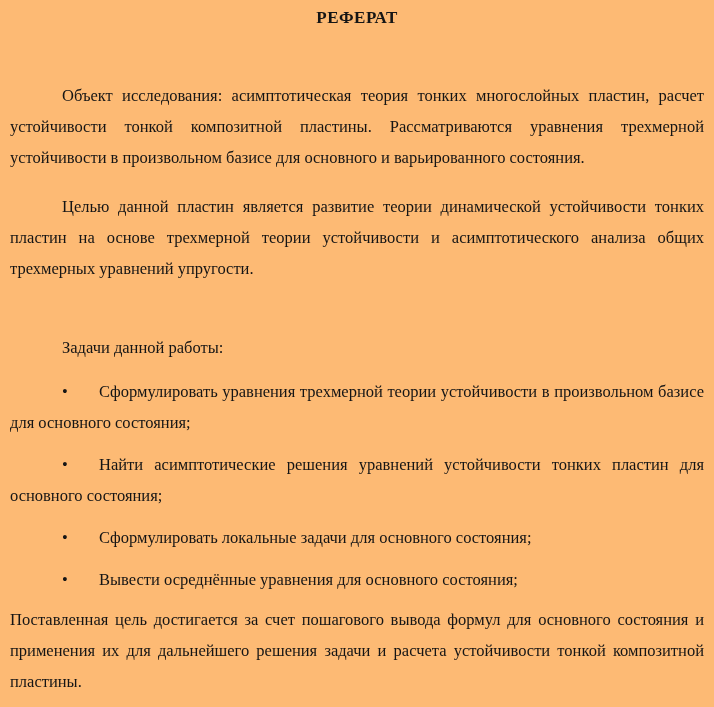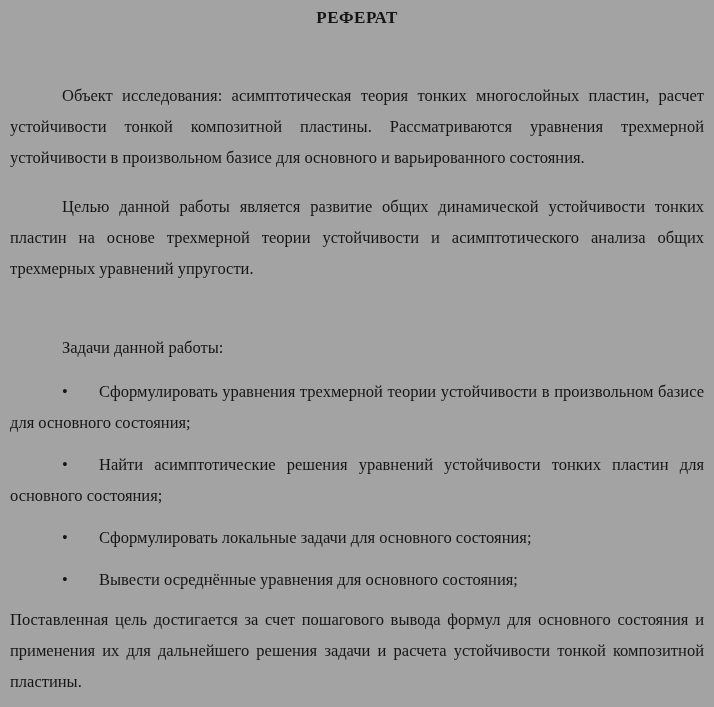--- a/index.html
+++ b/index.html
@@ -4,21 +4,21 @@
 <style>
   html, body {
     margin: 0;
     padding: 0;
     background: #ffffff;
   }
   .page {
     width: 714px;
     height: 707px;
     box-sizing: border-box;
-    background: #a3a3a3;
+    background: #fdba74;
     padding: 8px 10px 0 10px;
     font-family: "Liberation Serif", "DejaVu Serif", serif;
     color: #151515;
     overflow: hidden;
   }
   .title {
     font-size: 17px;
     font-weight: bold;
     text-align: center;
     letter-spacing: 0.5px;
@@ -56,21 +56,21 @@
 </style>
 </head>
 <body>
 
 <div class="page">
 
   <h1 class="title">РЕФЕРАТ</h1>
 
   <p class="para">Объект исследования: асимптотическая теория тонких многослойных пластин, расчет устойчивости тонкой композитной пластины. Рассматриваются уравнения трехмерной устойчивости в произвольном базисе для основного и варьированного состояния.</p>
 
-  <p class="para">Целью данной работы является развитие общих динамической устойчивости тонких пластин на основе трехмерной теории устойчивости и асимптотического анализа общих трехмерных уравнений упругости.</p>
+  <p class="para">Целью данной пластин является развитие теории динамической устойчивости тонких пластин на основе трехмерной теории устойчивости и асимптотического анализа общих трехмерных уравнений упругости.</p>
 
   <p class="para tasks-heading">Задачи данной работы:</p>
 
   <p class="bullet-item"><span class="bullet-mark">•</span><span class="bullet-text">Сформулировать уравнения трехмерной теории устойчивости в произвольном базисе для основного состояния;</span></p>
 
   <p class="bullet-item"><span class="bullet-mark">•</span><span class="bullet-text">Найти асимптотические решения уравнений устойчивости тонких пластин для основного состояния;</span></p>
 
   <p class="bullet-item"><span class="bullet-mark">•</span><span class="bullet-text">Сформулировать локальные задачи для основного состояния;</span></p>
 
   <p class="bullet-item"><span class="bullet-mark">•</span><span class="bullet-text">Вывести осреднённые уравнения для основного состояния;</span></p>

